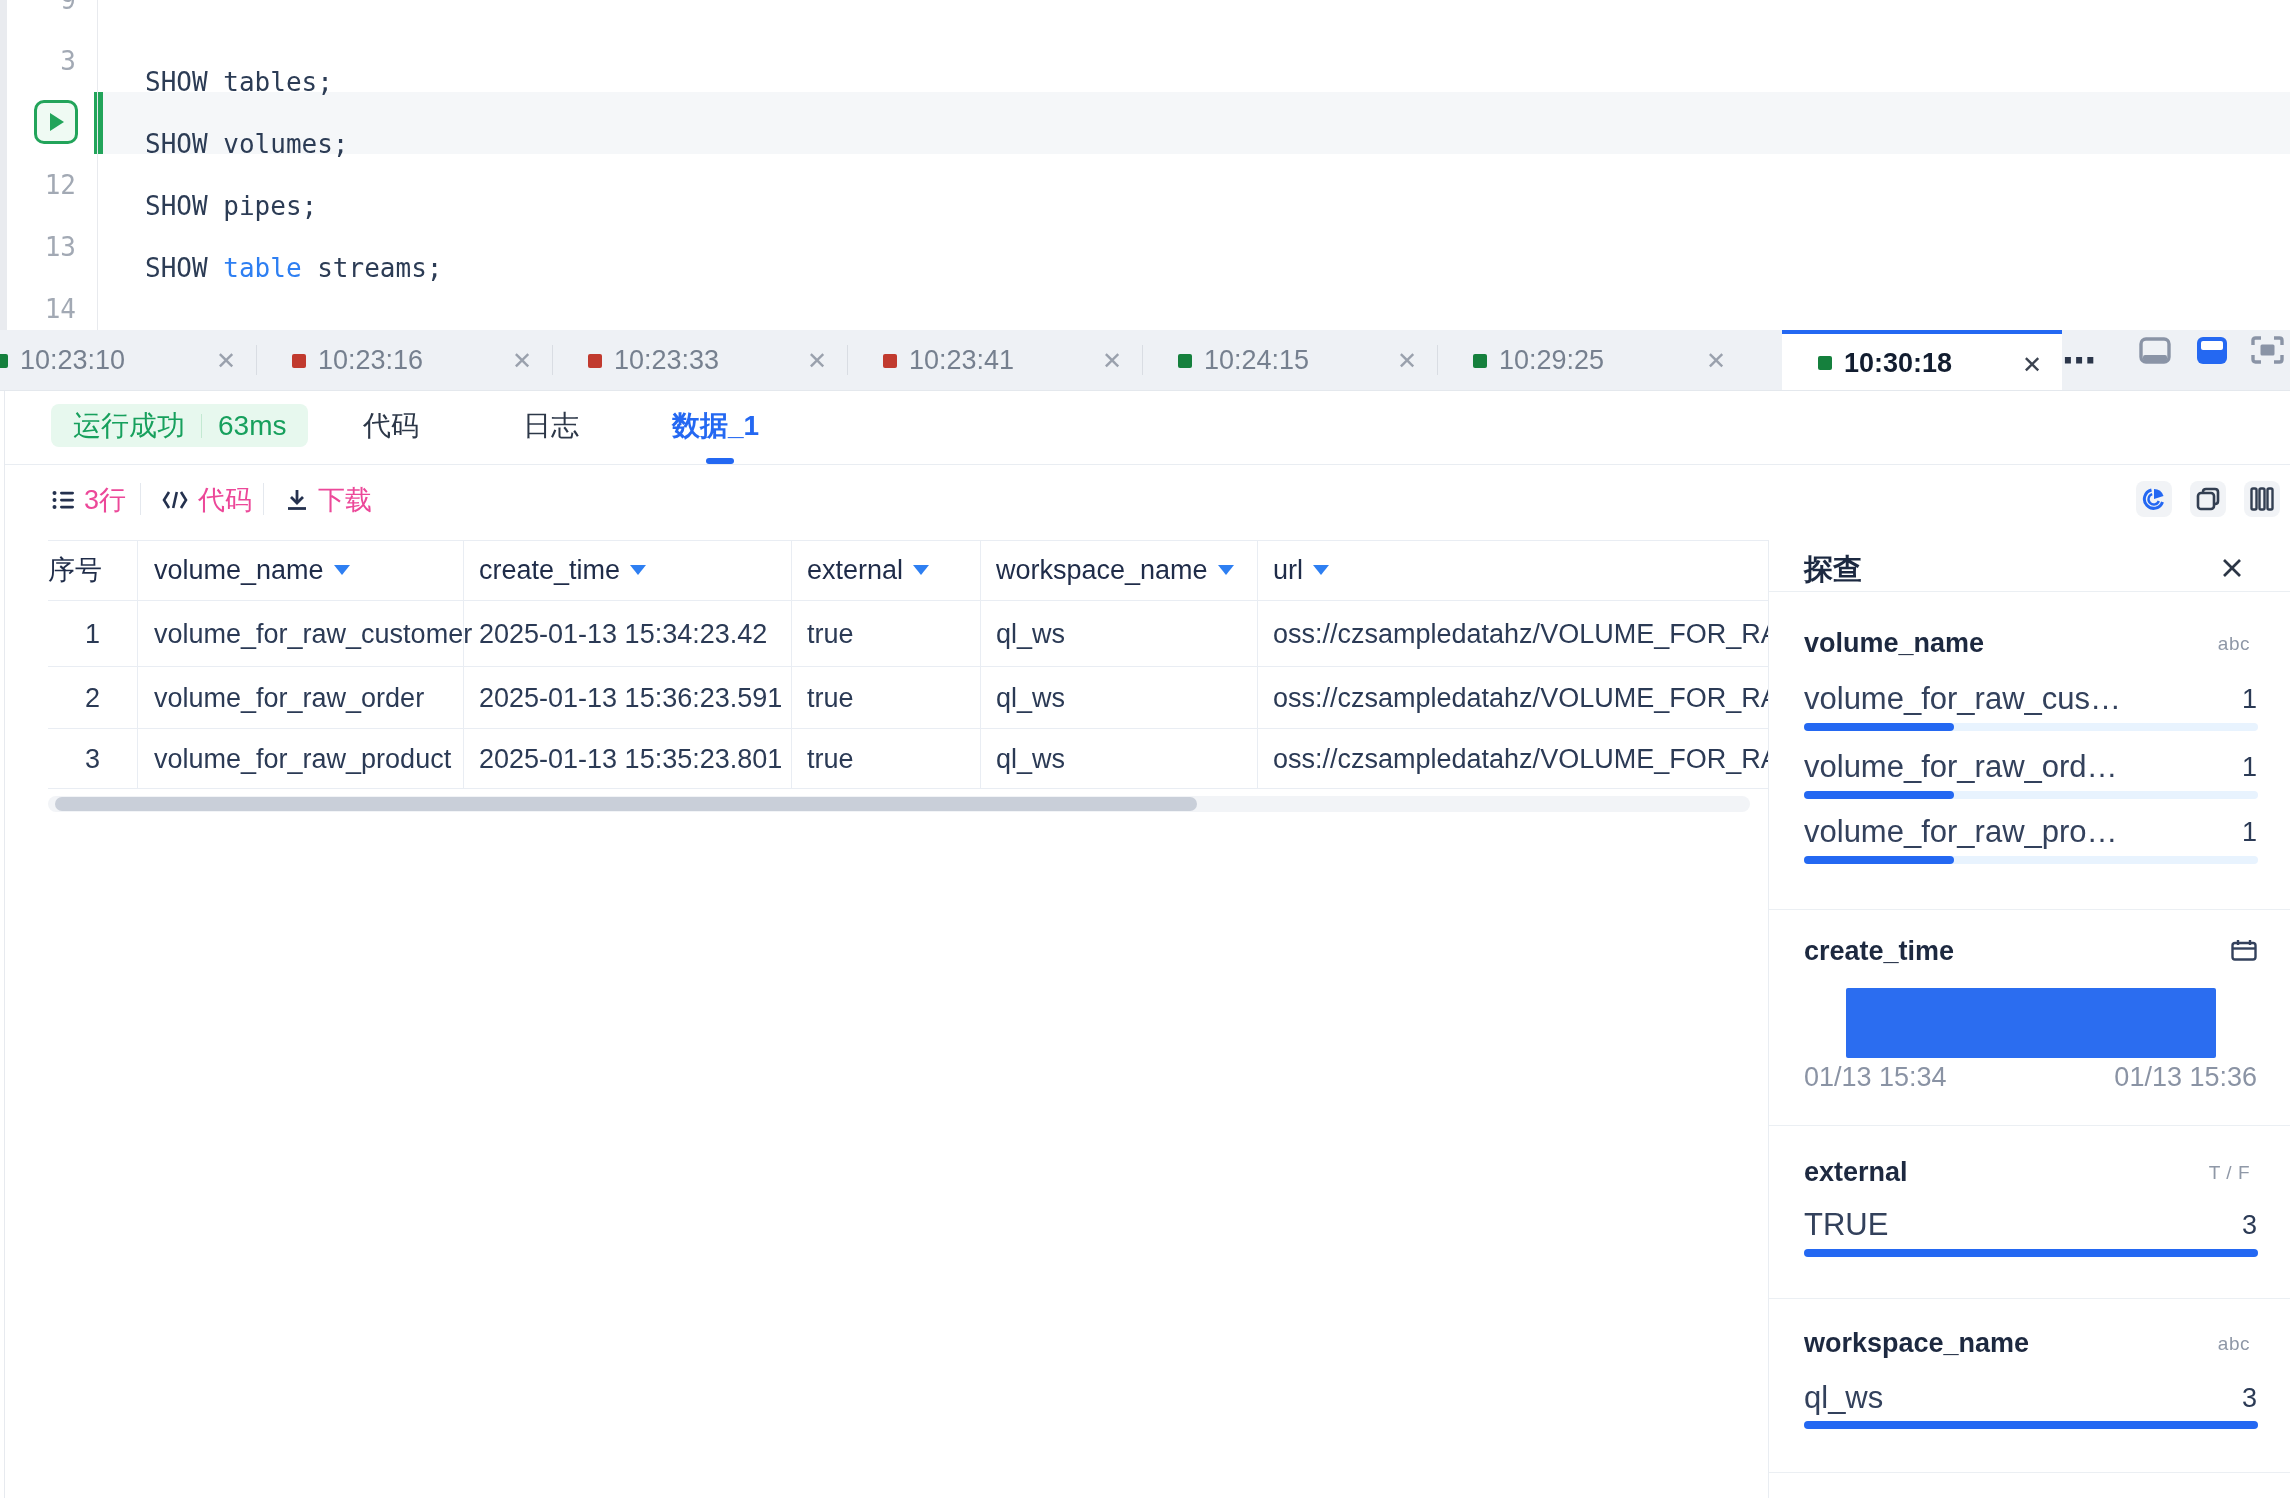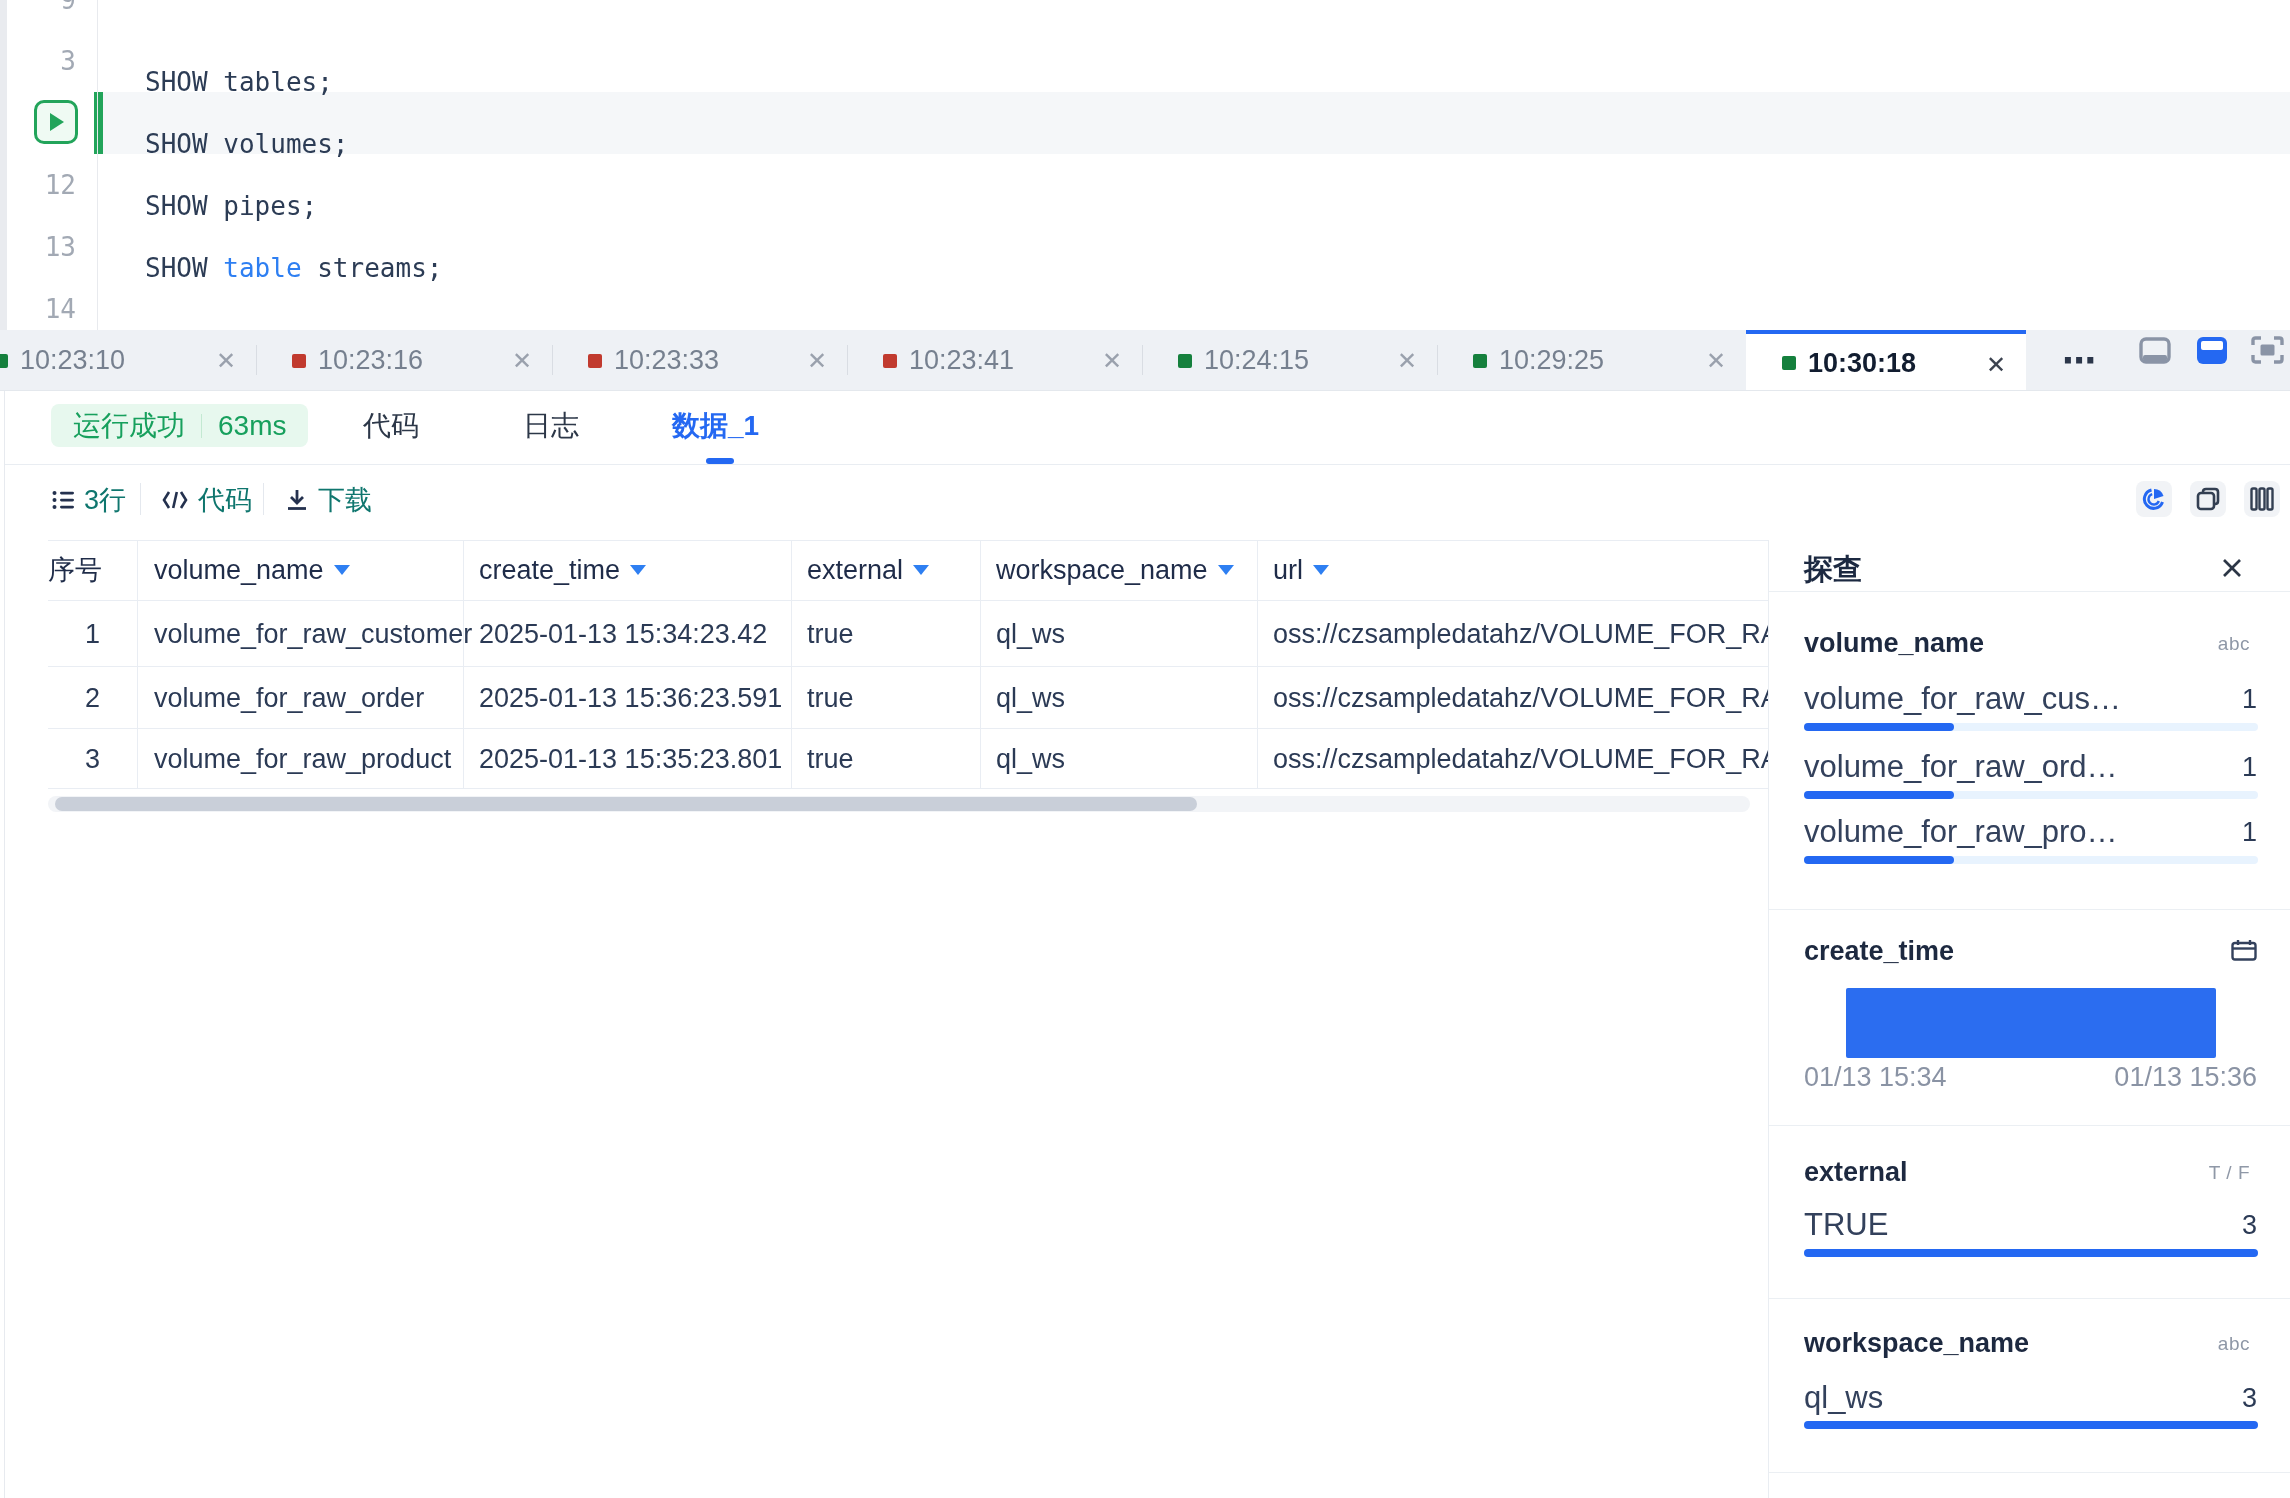--- a/index.html
+++ b/index.html
@@ -22,40 +22,40 @@
         background:#effaf3;box-sizing:border-box;display:flex;align-items:center;justify-content:center;cursor:pointer;}
 
   
   .tabbar{left:0;top:330px;width:2290px;height:61px;background:#eef1f5;border-bottom:1px solid #e4e8ed;box-sizing:border-box;overflow:hidden;}
   .rtab{position:absolute;top:0;height:61px;display:flex;align-items:center;padding-left:36px;gap:12px;box-sizing:border-box;cursor:pointer;}
   .rtab .sq{width:14px;height:14px;border-radius:2px;flex:0 0 auto;}
   .sq-success{background:#15803d;}
   .sq-error{background:#c13a2e;}
   .rtab .t{font-size:27px;color:#76808f;}
   .rtab .x{position:absolute;right:20px;top:0;height:61px;display:flex;align-items:center;font-size:24px;color:#9aa1ad;cursor:pointer;}
-  .rtab.active{background:#fff;border-top:4px solid #2468f2;z-index:2;height:62px;}
+  .rtab.active{background:#fff;border-top:4px solid #2468f2;z-index:2;height:62px;margin-left:36px;}
   .rtab.active .t{color:#121d30;font-weight:700;}
   .rtab.active .x{color:#3c4350;}
   .tabsep{position:absolute;top:15px;width:1px;height:30px;background:#d9dde3;}
   .more-dots{left:2056px;top:330px;width:48px;height:60px;display:flex;align-items:center;justify-content:center;
         font-size:34px;font-weight:700;color:#2b364a;letter-spacing:2px;cursor:pointer;}
   .layout-ic{top:335px;width:34px;height:30px;display:flex;align-items:center;justify-content:center;cursor:pointer;}
 
   
   .status-pill{left:51px;top:404px;height:43px;border-radius:8px;background:#e7f8ee;
         display:flex;align-items:center;padding:0 22px;gap:16px;}
   .status-pill .st{font-size:28px;color:#17a05d;}
   .status-pill .vsep{width:1px;height:24px;background:#c3e9d2;}
   .res-tab{top:408px;height:36px;line-height:36px;font-size:28px;color:#2c3748;cursor:pointer;}
   .res-tab.active-data{color:#2468f2;font-weight:700;}
   .data-underline{left:706px;top:458px;width:28px;height:6px;border-radius:3px;background:#2468f2;}
   .divider-h{height:1px;background:#e9edf2;}
 
   
-  .tb-item{top:478px;height:44px;display:flex;align-items:center;gap:10px;font-size:27px;color:#0f766e;cursor:default;}
+  .tb-item{top:478px;height:44px;display:flex;align-items:center;gap:10px;font-size:27px;color:#ec4899;cursor:default;}
   .tb-sep{top:483px;width:1px;height:32px;background:#e4e8ee;}
   .iconbtn{top:481px;width:36px;height:36px;border-radius:8px;background:#f1f3f6;
         display:flex;align-items:center;justify-content:center;cursor:pointer;}
 
   
   .grid{left:48px;top:540px;width:1720px;height:250px;overflow:hidden;}
   .hline{position:absolute;left:0;width:1720px;height:1px;background:#e9edf3;}
   .vline{position:absolute;top:0;width:1px;height:248px;background:#e9edf3;}
   .th{position:absolute;height:32px;line-height:32px;font-size:27px;color:#1f2c49;font-weight:500;display:flex;align-items:center;gap:10px;}
   .caret{width:0;height:0;border-left:8px solid transparent;border-right:8px solid transparent;border-top:10px solid #2e7ff2;cursor:pointer;}

